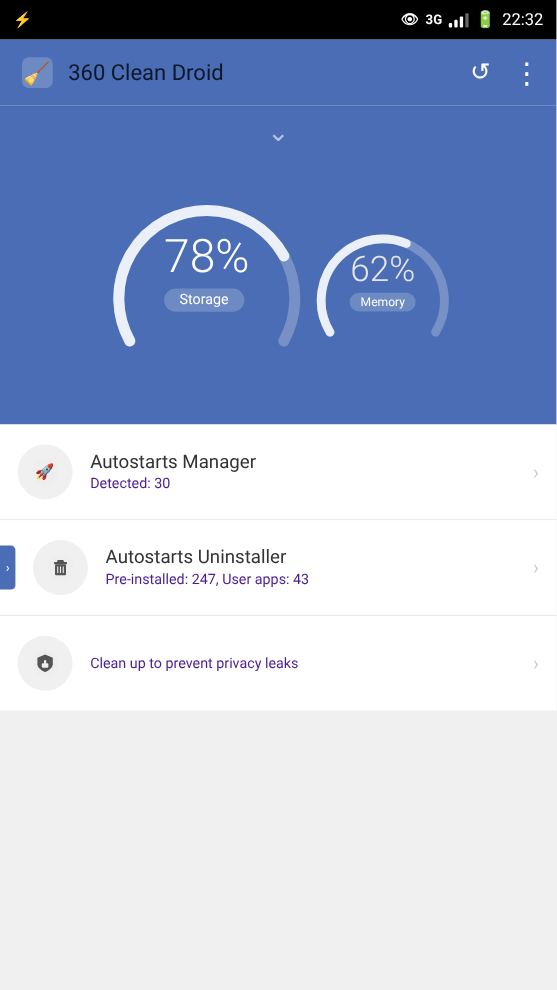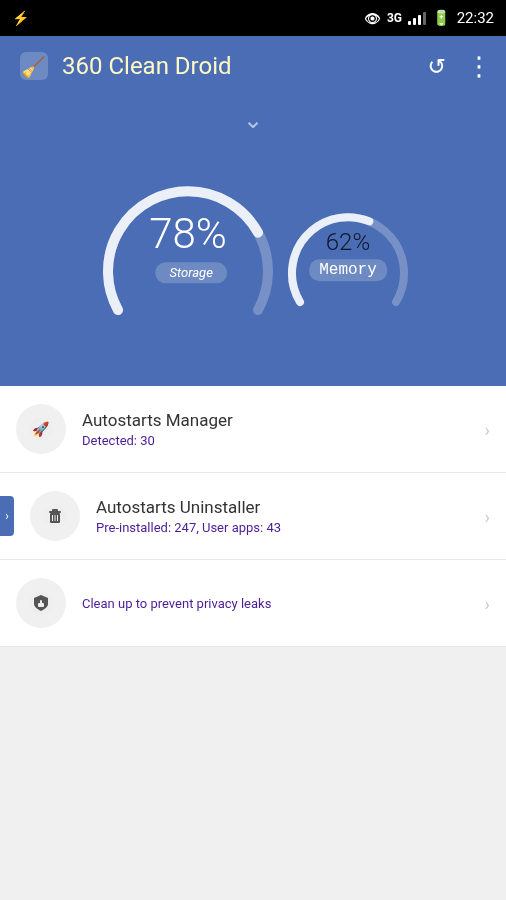--- a/index.html
+++ b/index.html
@@ -57,22 +57,22 @@
     .app-bar-left {
       display: flex;
       align-items: center;
       gap: 10px;
     }
     .app-logo {
       width: 36px;
       height: 36px;
     }
     .app-title-text {
-      color: #fef9c3;
-      font-size: 24px;
+      color: #0f172a;
+      font-size: 20px;
       font-weight: 400;
     }
     .app-bar-right {
       display: flex;
       align-items: center;
       gap: 20px;
     }
     .bar-icon {
       color: #fff;
       font-size: 22px;
@@ -113,37 +113,36 @@
     }
     .gauge-large svg {
       width: 200px;
       height: 200px;
     }
     .gauge-large-center {
       position: absolute;
       top: 50%;
       left: 50%;
       transform: translate(-50%, -55%);
-      text-align: right;
+      text-align: left;
     }
     .gauge-large-percent {
       color: #fff;
       font-size: 42px;
       font-weight: 300;
       display: block;
     }
     .gauge-large-label {
       display: inline-block;
       background: rgba(255,255,255,0.2);
       color: #fff;
       font-size: 13px;
       padding: 3px 14px;
       border-radius: 12px;
       margin-top: 4px;
-      font-style: italic;
     }
 
     
     .gauge-small {
       position: relative;
       width: 140px;
       height: 140px;
       margin-bottom: 20px;
       margin-left: -10px;
     }
@@ -152,34 +151,33 @@
       height: 140px;
     }
     .gauge-small-center {
       position: absolute;
       top: 50%;
       left: 50%;
       transform: translate(-50%, -60%);
       text-align: center;
     }
     .gauge-small-percent {
-      color: #0f172a;
-      font-size: 24px;
+      color: #e5e5e5;
+      font-size: 32px;
       font-weight: 300;
       display: block;
     }
     .gauge-small-label {
       display: inline-block;
       background: rgba(255,255,255,0.2);
       color: #fff;
-      font-size: 16px;
+      font-size: 11px;
       padding: 2px 10px;
       border-radius: 10px;
       margin-top: 3px;
-      font-family: Liberation Mono, monospace;
     }
 
     
     .list-section {
       background: #fff;
       margin-top: 0;
     }
 
     .list-item {
       display: flex;

